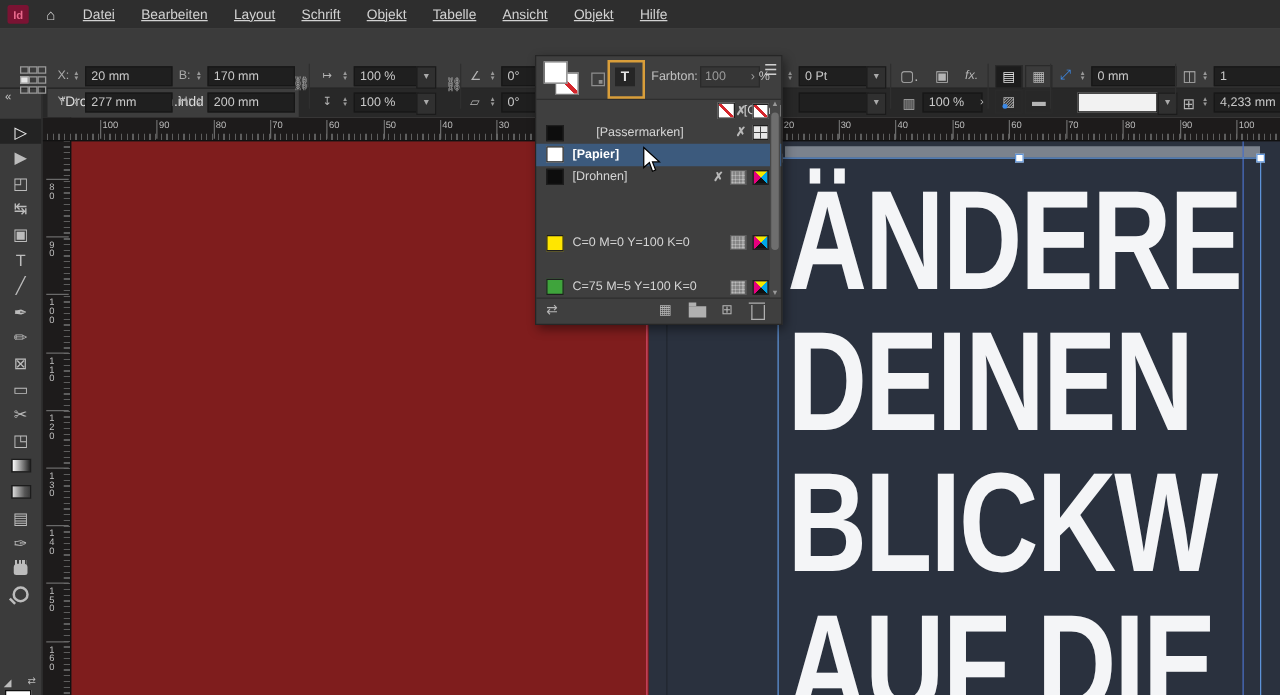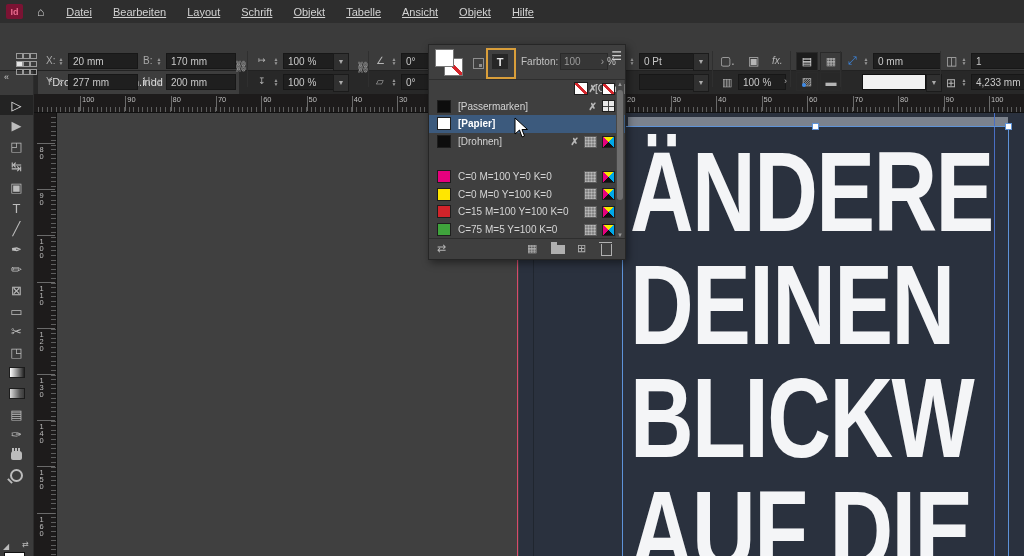--- a/index.html
+++ b/index.html
@@ -66,21 +66,21 @@
   .hnum{position:absolute;top:1px;font-size:7.5px;color:#bdbdbd;}
   .hnum::before{content:"";position:absolute;left:-2px;top:1px;width:1px;height:15px;background:#6a6a6a;}
   .vruler{position:absolute;left:33px;top:94px;width:23px;height:462px;background:#1d1b1b;z-index:4;
           border-right:1px solid #111;}
   .vruler .ticks{position:absolute;right:0;top:0;height:100%;width:5px;
           background:repeating-linear-gradient(180deg,#5d5d5d 0 1px,transparent 1px 4.6px);}
   .vnum{position:absolute;left:4px;font-size:7.5px;color:#bdbdbd;writing-mode:vertical-rl;
         text-orientation:upright;letter-spacing:-2px;}
   .vnum::before{content:"";position:absolute;left:0px;top:-2px;width:18px;height:1px;background:#6a6a6a;}
   
-  .canvas{position:absolute;left:56px;top:112px;width:968px;height:444px;background:#404040;overflow:hidden;z-index:1;}
+  .canvas{position:absolute;left:56px;top:112px;width:968px;height:444px;background:#7f1d1d;overflow:hidden;z-index:1;}
   .page{position:absolute;left:463px;top:0;width:505px;height:444px;}
   .guide-pink{position:absolute;top:0;width:1px;height:444px;z-index:6;}
   .page-edge{position:absolute;top:0;width:1px;height:444px;background:#20262f;z-index:6;}
   .headline{position:absolute;left:574px;top:24px;font-size:113px;line-height:113px;font-weight:bold;
             color:#f4f5f7;transform:scaleX(0.78);transform-origin:top left;letter-spacing:-2px;white-space:nowrap;z-index:3;}
   .graybar{position:absolute;left:572px;top:5px;width:380px;height:9px;background:#7b828d;z-index:4;}
   .frame-line{position:absolute;background:#5e93d8;z-index:7;}
   .margin-guide{position:absolute;background:#4a6fc4;width:1px;top:0;height:444px;z-index:5;}
   .handle{position:absolute;width:5px;height:5px;background:#fff;border:1px solid #5e93d8;z-index:8;}
   
@@ -374,21 +374,21 @@
     </div>
     <div class="swlist" id="swlist">
         <div class="swrow" style="top: 0px; justify-content: flex-end;">
           <span class="chip chip-none"></span>
           <span class="nm">[Ohne]</span>
           <span class="rowicons">
             <span class="noedit">✗</span>
             <span class="mini mini-none"></span>
           </span>
         </div>
-        <div class="swrow" style="top: 17.6px;">
+        <div class="swrow" style="top: 17.6px; gap: 19px;">
           <span class="chip chip-black"></span>
           <span class="nm">[Passermarken]</span>
           <span class="rowicons">
             <span class="noedit">✗</span>
             <span class="mini mini-registration"></span>
           </span>
         </div>
         <div class="swrow selected" style="top: 35.2px;">
           <span class="chip chip-paper"></span>
           <span class="nm">[Papier]</span>
@@ -396,39 +396,23 @@
         </div>
         <div class="swrow" style="top: 52.8px;">
           <span class="chip chip-black"></span>
           <span class="nm">[Drohnen]</span>
           <span class="rowicons">
             <span class="noedit">✗</span>
             <span class="mini mini-process"></span>
             <span class="mini mini-cmyk"></span>
           </span>
         </div>
-        <div class="swrow" style="top: 88px;">
-          <span class="chip chip-color" style="background: rgb(230, 0, 126);"></span>
-          <span class="nm">C=0 M=100 Y=0 K=0</span>
-          <span class="rowicons">
-            <span class="mini mini-process"></span>
-            <span class="mini mini-cmyk"></span>
-          </span>
-        </div>
         <div class="swrow" style="top: 105.6px;">
           <span class="chip chip-color" style="background: rgb(255, 230, 0);"></span>
           <span class="nm">C=0 M=0 Y=100 K=0</span>
-          <span class="rowicons">
-            <span class="mini mini-process"></span>
-            <span class="mini mini-cmyk"></span>
-          </span>
-        </div>
-        <div class="swrow" style="top: 123.2px;">
-          <span class="chip chip-color" style="background: rgb(210, 35, 42);"></span>
-          <span class="nm">C=15 M=100 Y=100 K=0</span>
           <span class="rowicons">
             <span class="mini mini-process"></span>
             <span class="mini mini-cmyk"></span>
           </span>
         </div>
         <div class="swrow" style="top: 140.8px;">
           <span class="chip chip-color" style="background: rgb(63, 164, 60);"></span>
           <span class="nm">C=75 M=5 Y=100 K=0</span>
           <span class="rowicons">
             <span class="mini mini-process"></span>

